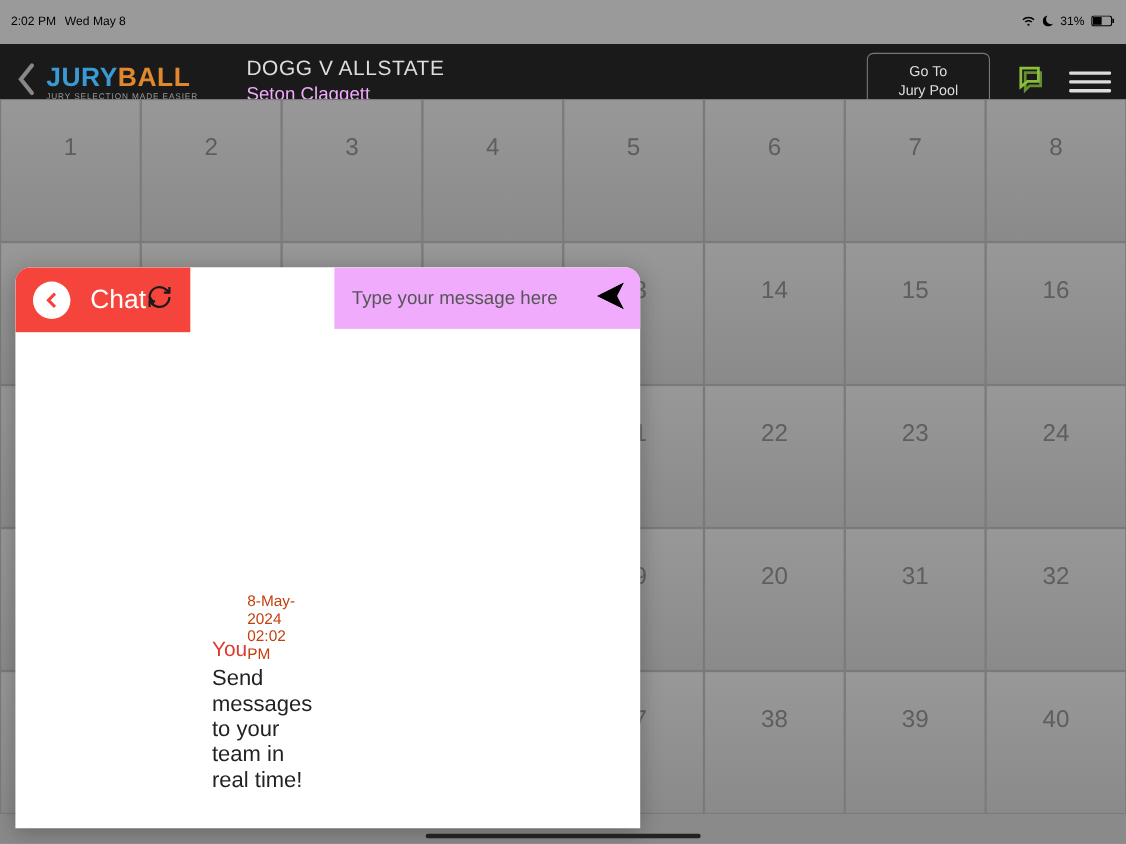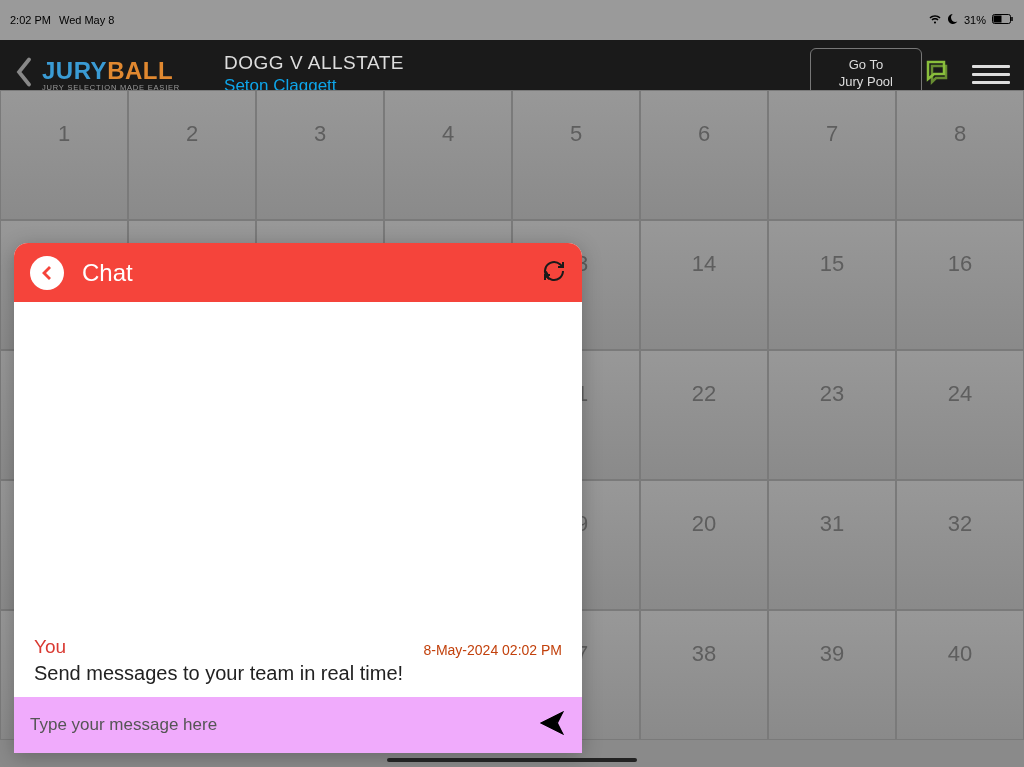--- a/index.html
+++ b/index.html
@@ -63,32 +63,33 @@
   color: #ddd;
   flex: 1;
 }
 .case-title {
   font-size: 19px;
   font-weight: 400;
   letter-spacing: 0.5px;
 }
 .case-sub {
   font-size: 17px;
-  color: #0ea5e9;
+  color: #f0abfc;
   margin-top: 2px;
 }
 .goto-btn {
   border: 1px solid #777;
   border-radius: 6px;
   color: #ddd;
   padding: 8px 28px;
   text-align: center;
   font-size: 13px;
   line-height: 1.3;
   cursor: pointer;
+  margin-right: 22px;
 }
 .chat-icon {
   color: #8abf3c;
   margin-right: 22px;
   cursor: pointer;
 }
 .chat-icon svg { width: 28px; height: 28px; }
 .hamburger {
   display: flex;
   flex-direction: column;
@@ -130,21 +131,21 @@
 .chat-panel {
   position: absolute;
   left: 14px;
   top: 243px;
   width: 568px;
   height: 510px;
   background: #fff;
   border-radius: 14px 14px 0 0;
   box-shadow: 0 4px 20px rgba(0,0,0,0.25);
   display: flex;
-  flex-direction: column;
+  flex-direction: row;
   overflow: hidden;
 }
 .chat-header {
   height: 59px;
   background: #f5443b;
   display: flex;
   align-items: center;
   padding: 0 16px;
   color: #fff;
 }
@@ -189,21 +190,21 @@
   font-size: 19px;
   font-weight: 500;
 }
 .msg-time {
   color: #c2410c;
   font-size: 14px;
 }
 .msg-text {
   color: #222;
   font-size: 20px;
-  margin-bottom: 2px;
+  margin-bottom: 22px;
 }
 
 .chat-input {
   height: 56px;
   background: #f0abfc;
   display: flex;
   align-items: center;
   padding: 0 16px;
 }
 .chat-input input {

